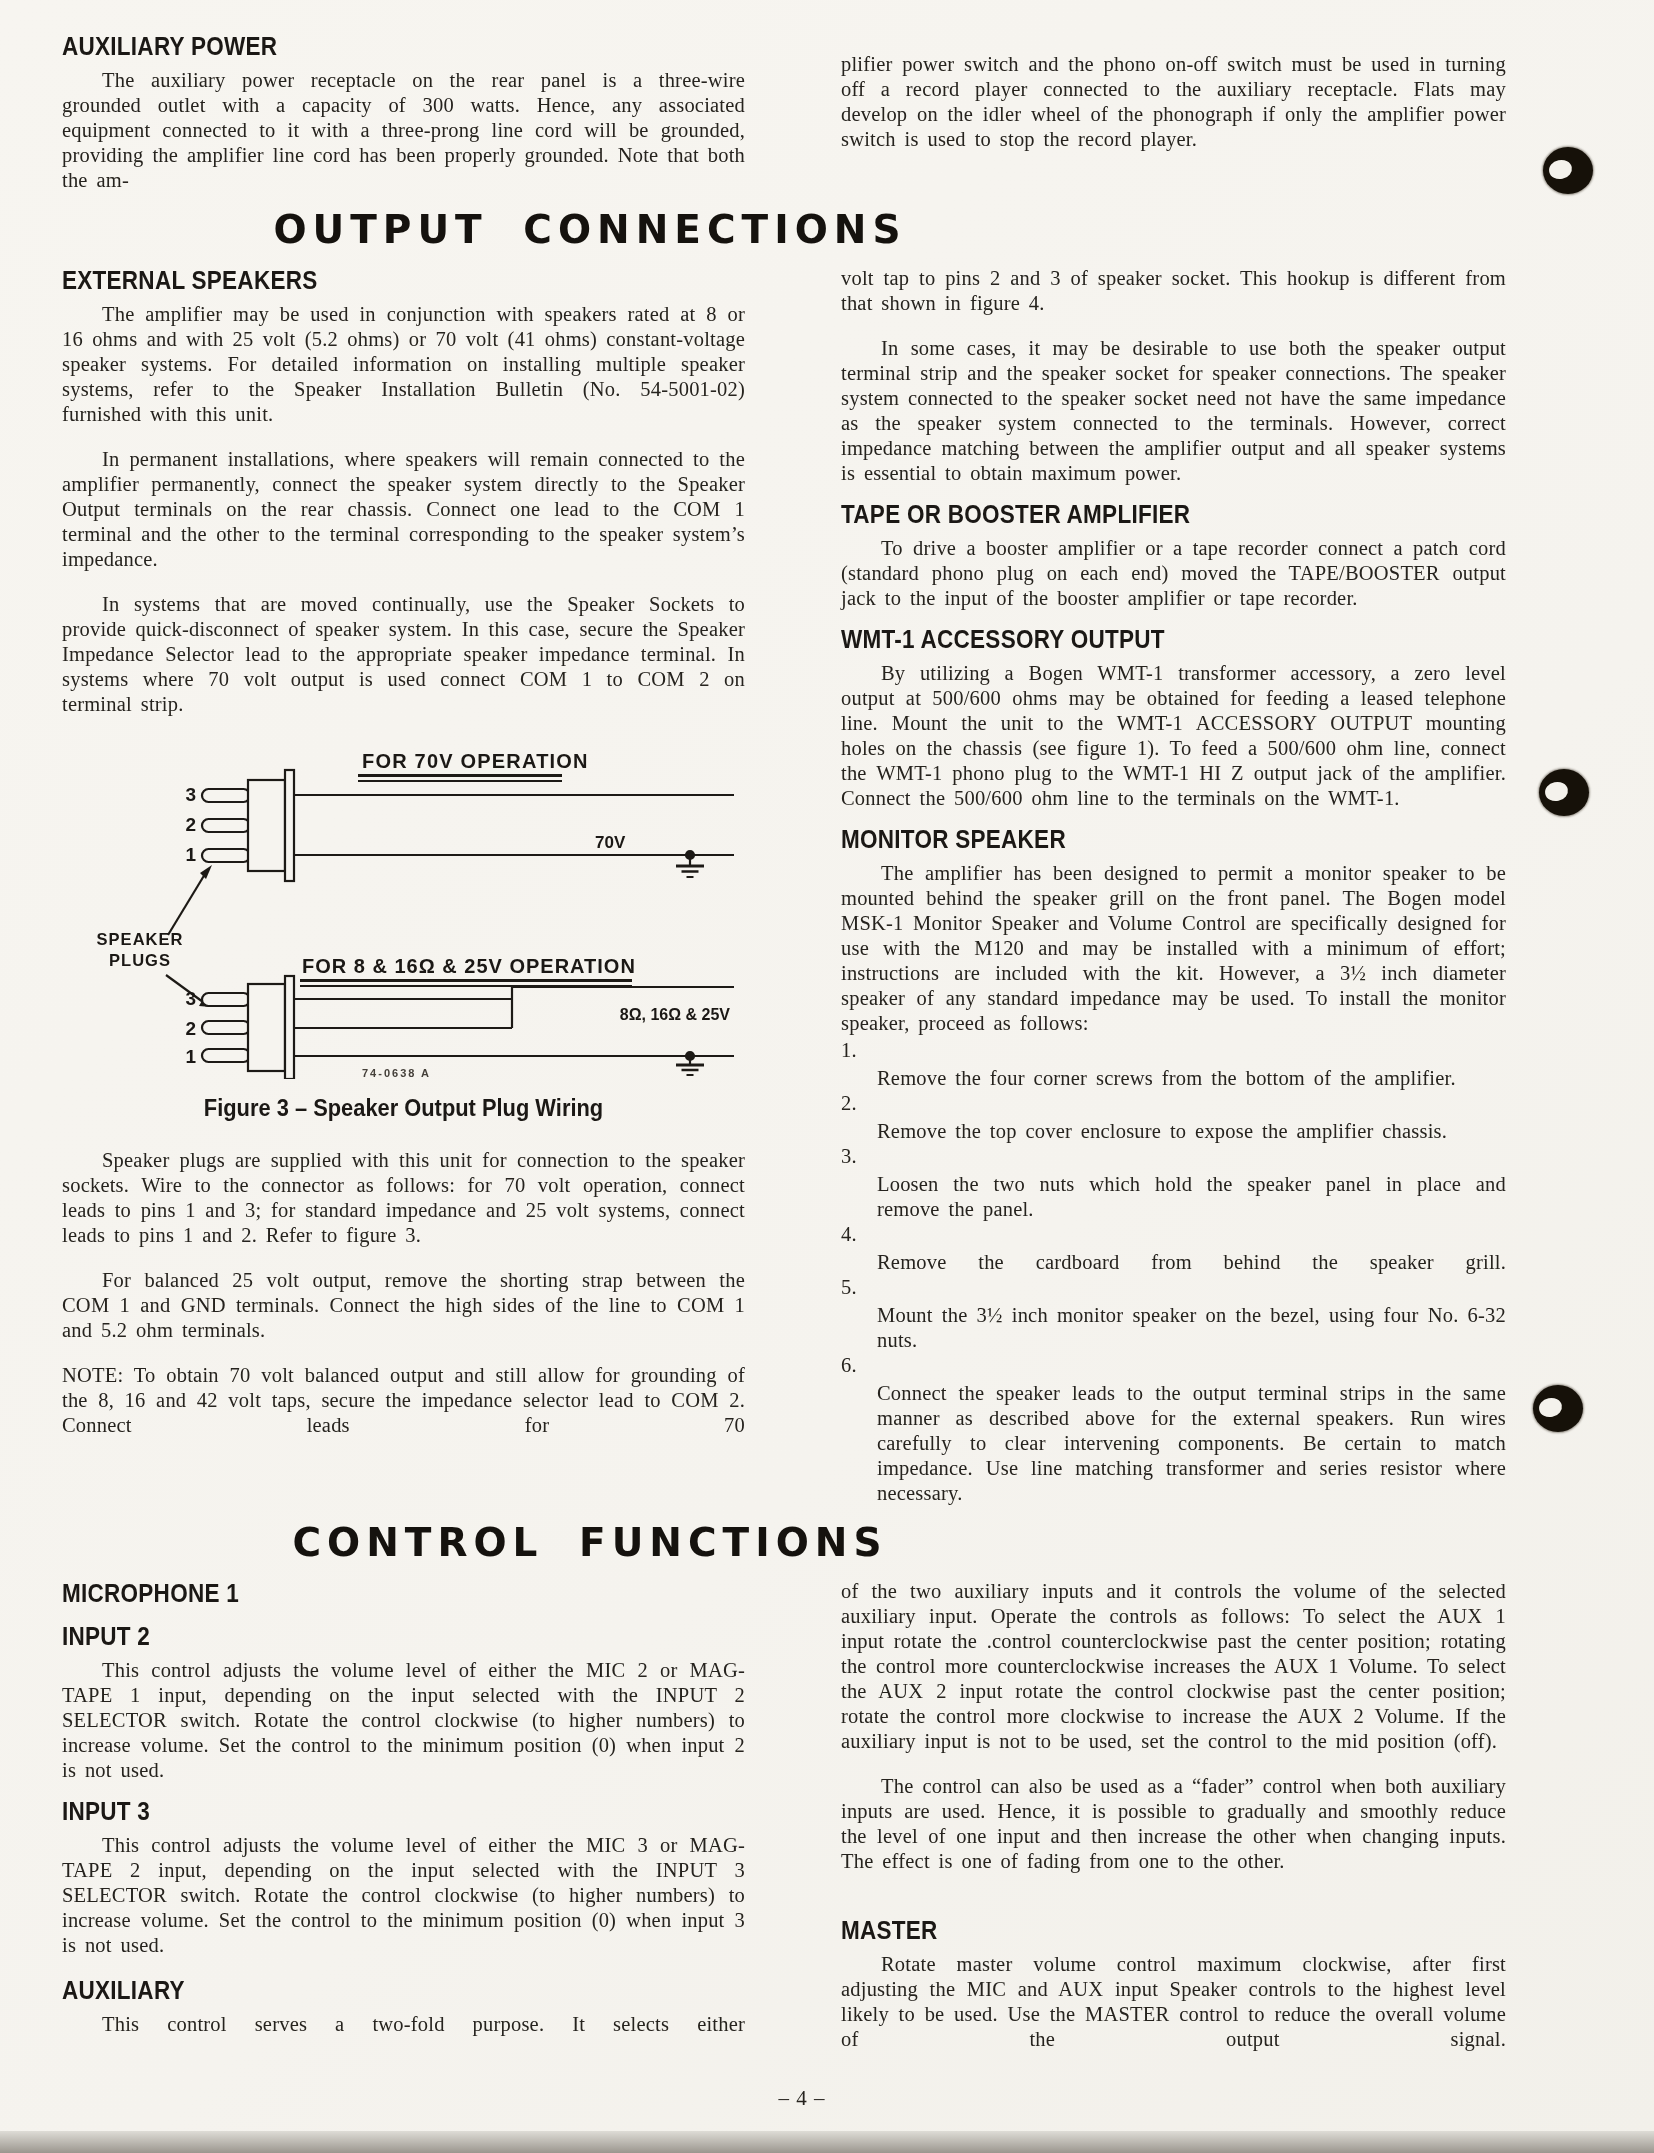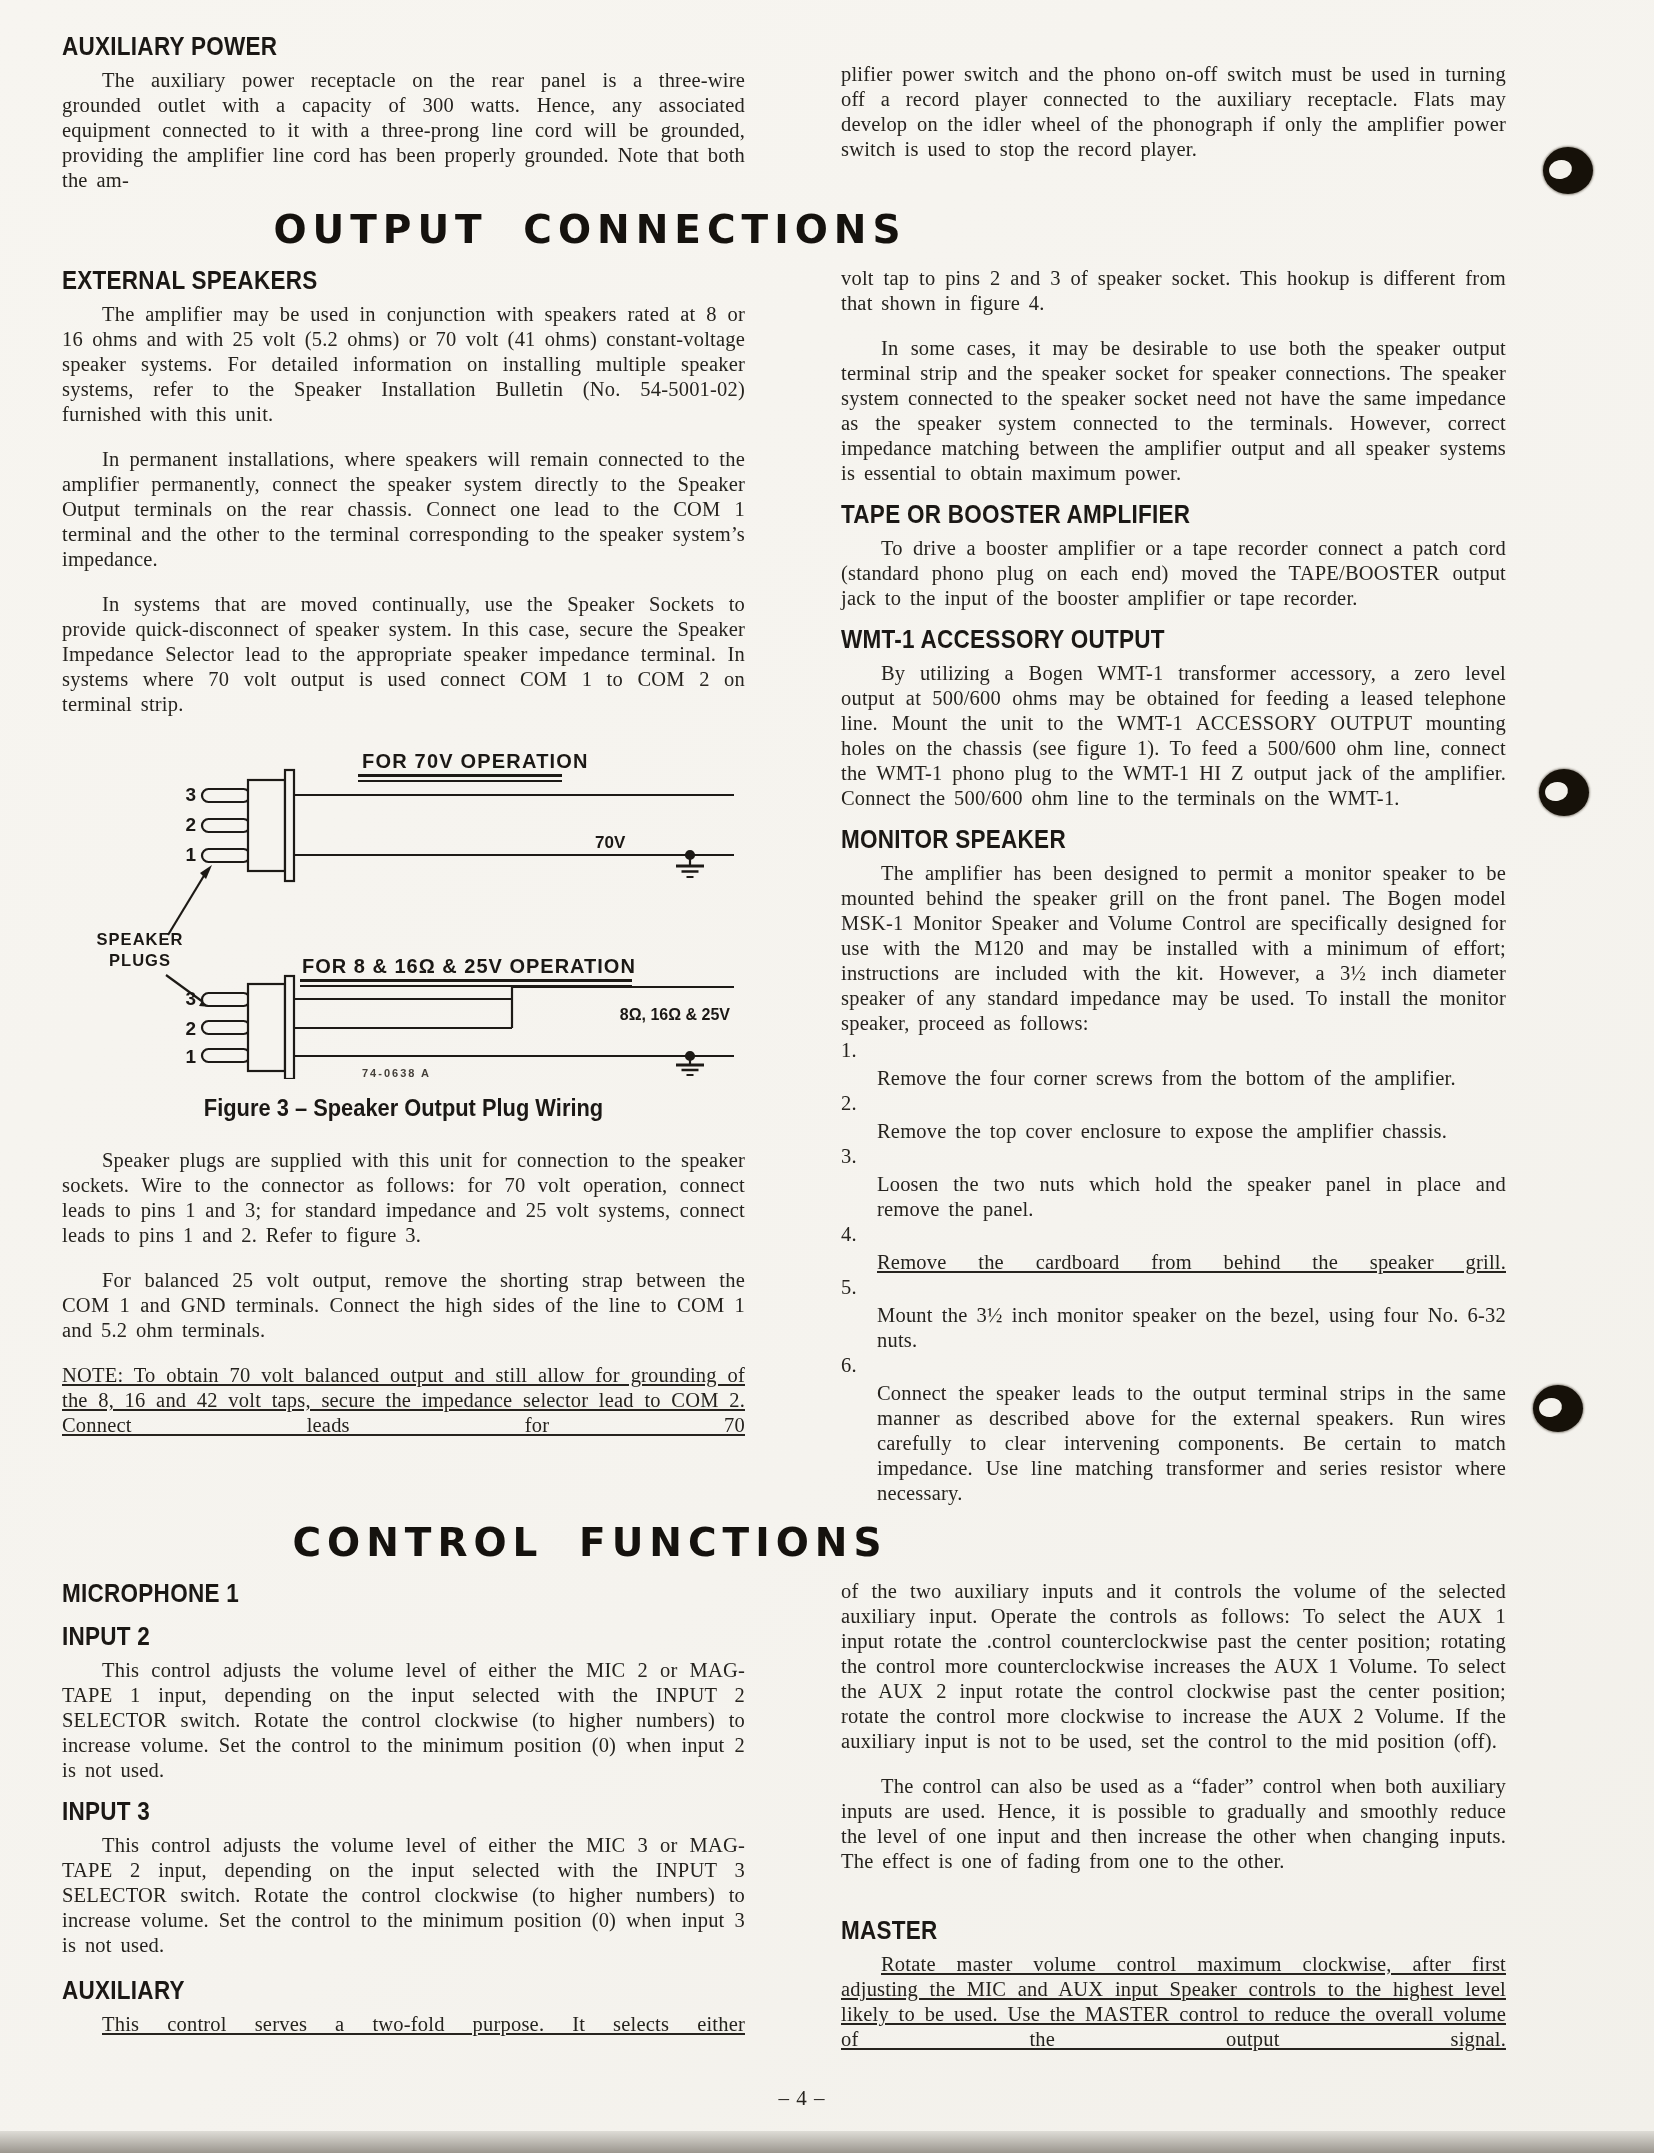--- a/index.html
+++ b/index.html
@@ -20,21 +20,21 @@
   p.body-p {
     margin:0;
     font-size:20.5px;
     line-height:25px;
     text-align:justify;
     letter-spacing:0.2px;
     word-spacing:3.5px;
   }
   p.body-p + p.body-p { margin-top:20px; }
   .ind { text-indent:40px; }
-  .stretch { text-align-last:justify;text-decoration:underline; }
+  .stretch { text-align-last:justify; }
 
   .sec-h {
     margin:14px 0 7px 0;
     font-family:"Liberation Sans", sans-serif;
     font-weight:bold;
     font-size:25px;
     color:#1b1815;
     letter-spacing:0.3px;
     transform:scaleX(0.9);
     transform-origin:left center;
@@ -74,21 +74,21 @@
     flex:none; width:36px;
     font-size:20.5px; line-height:25px;
     letter-spacing:0.2px;
   }
   .step .txt {
     flex:1;
     font-size:20.5px; line-height:25px;
     text-align:justify; letter-spacing:0.2px; word-spacing:3.5px;margin-top:28px;
   }
 
-  .top-right { margin-top:30px; }
+  .top-right { margin-top:20px; }
   .master-h { margin-top:42px; }
   .aux-h { margin-top:18px; }
 
   .page-number {
     position:absolute;
     left:0; width:1654px;
     top:2086px;
     text-align:center;
     font-size:21px;
     letter-spacing:1px;

